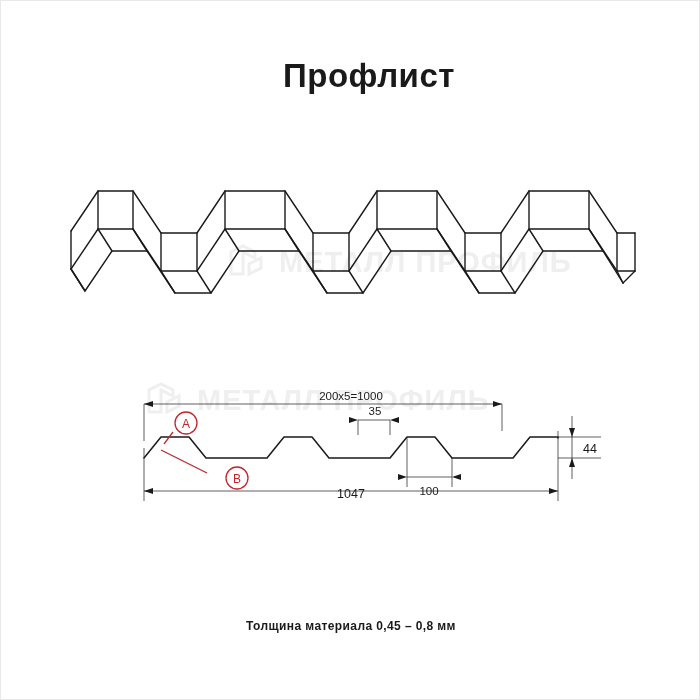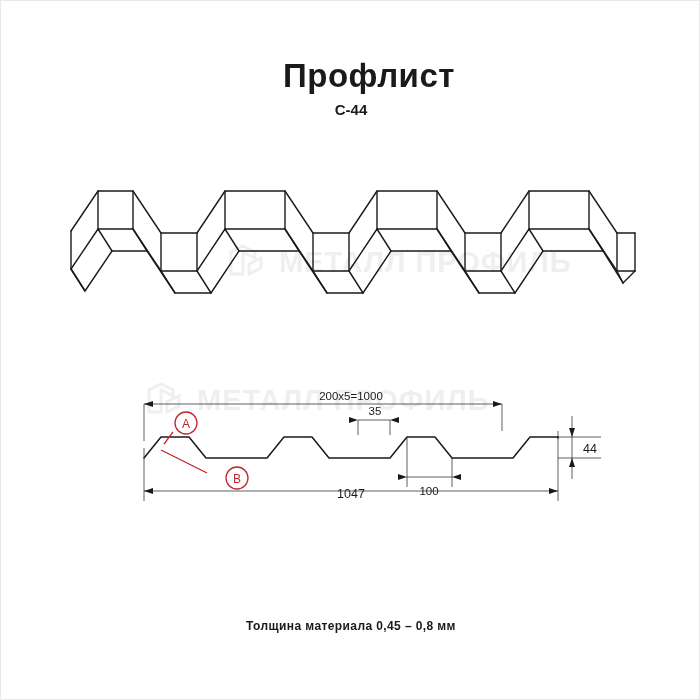--- a/index.html
+++ b/index.html
@@ -85,21 +85,20 @@
   }
   svg.persp { z-index: 3; }
   svg.sect  { z-index: 3; }
 </style>
 </head>
 <body>
 
 <div id="page">
 
   <div class="title">Профлист</div>
-  <div class="subtitle">С-44</div>
 
   <div class="wm wm1">
     <span class="wm-mark">
       <svg width="40" height="36" viewBox="0 0 40 36">
         <path d="M2 30 L2 8 L14 2 L26 8 L26 14 L14 8 L14 30 Z" fill="none" stroke="#efefef" stroke-width="3"></path>
         <path d="M20 30 L20 20 L32 14 L32 24 L20 30 Z" fill="none" stroke="#efefef" stroke-width="3"></path>
       </svg>
     </span>
     <span>МЕТАЛЛ ПРОФИЛЬ</span>
   </div>

